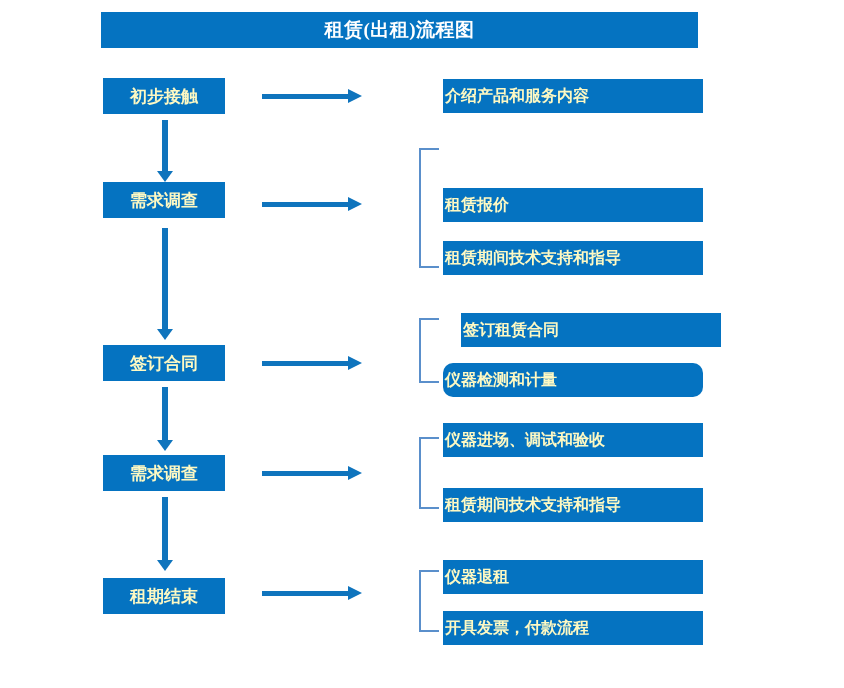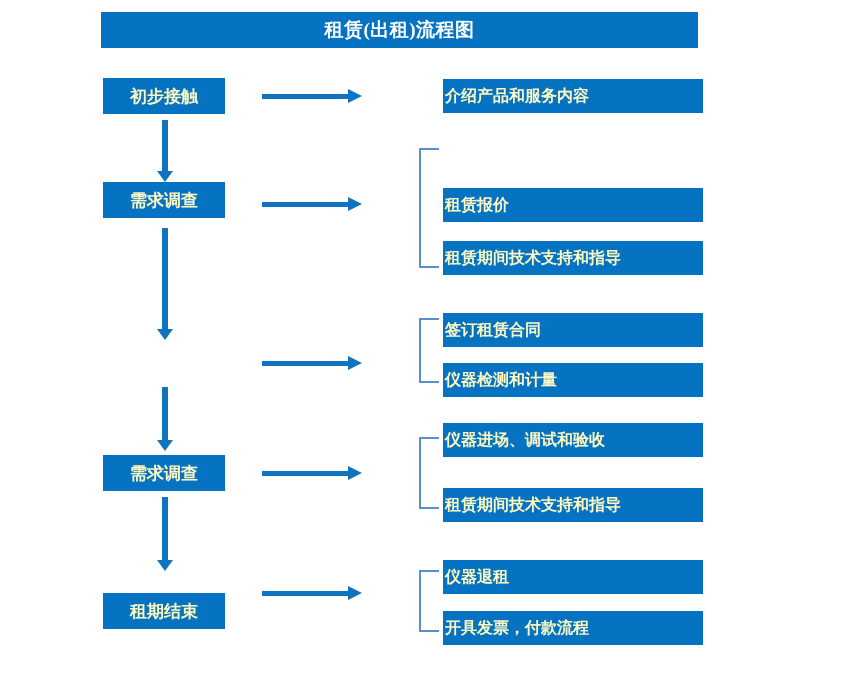--- a/index.html
+++ b/index.html
@@ -128,24 +128,25 @@
 <body>
 
 <div id="canvas">
 
   <div class="title-bar">租赁(出租)流程图</div>
 
   <div class="box stage-box" style="top:78px;">初步接触</div>
 
   <div class="box stage-box" style="top:182px;">需求调查</div>
 
+  <div class="box stage-box" style="top:345px;">签订合同</div>
 
   <div class="box stage-box" style="top:455px;">需求调查</div>
 
-  <div class="box stage-box" style="top:593px;">租期结束</div>
+  <div class="box stage-box" style="top:578px;">租期结束</div>
 
   <div class="v-arrow" style="top:120px; height:62px;">
     <div class="shaft" style="height:51px;"></div>
     <div class="head"></div>
   </div>
 
   <div class="v-arrow" style="top:228px; height:112px;">
     <div class="shaft" style="height:101px;"></div>
     <div class="head"></div>
   </div>
@@ -193,23 +194,23 @@
 
   <div class="bracket" style="top:570px; height:62px;"></div>
 
   <div class="box detail-box" style="top:79px;">介绍产品和服务内容</div>
 
 
   <div class="box detail-box" style="top:188px;">租赁报价</div>
 
   <div class="box detail-box" style="top:241px;">租赁期间技术支持和指导</div>
 
-  <div class="box detail-box" style="top:313px;">签订租赁合同</div>
-
-  <div class="box detail-box" style="top:363px;">仪器检测和计量</div>
+  <div class="box detail-box" style="top:313px;margin-left:18px;">签订租赁合同</div>
+
+  <div class="box detail-box" style="top:363px;border-radius:10px;">仪器检测和计量</div>
 
   <div class="box detail-box" style="top:423px;">仪器进场、调试和验收</div>
 
   <div class="box detail-box" style="top:488px;">租赁期间技术支持和指导</div>
 
   <div class="box detail-box" style="top:560px;">仪器退租</div>
 
   <div class="box detail-box" style="top:611px;font-family:Liberation Serif, serif;">开具发票，付款流程</div>
 
 </div>

